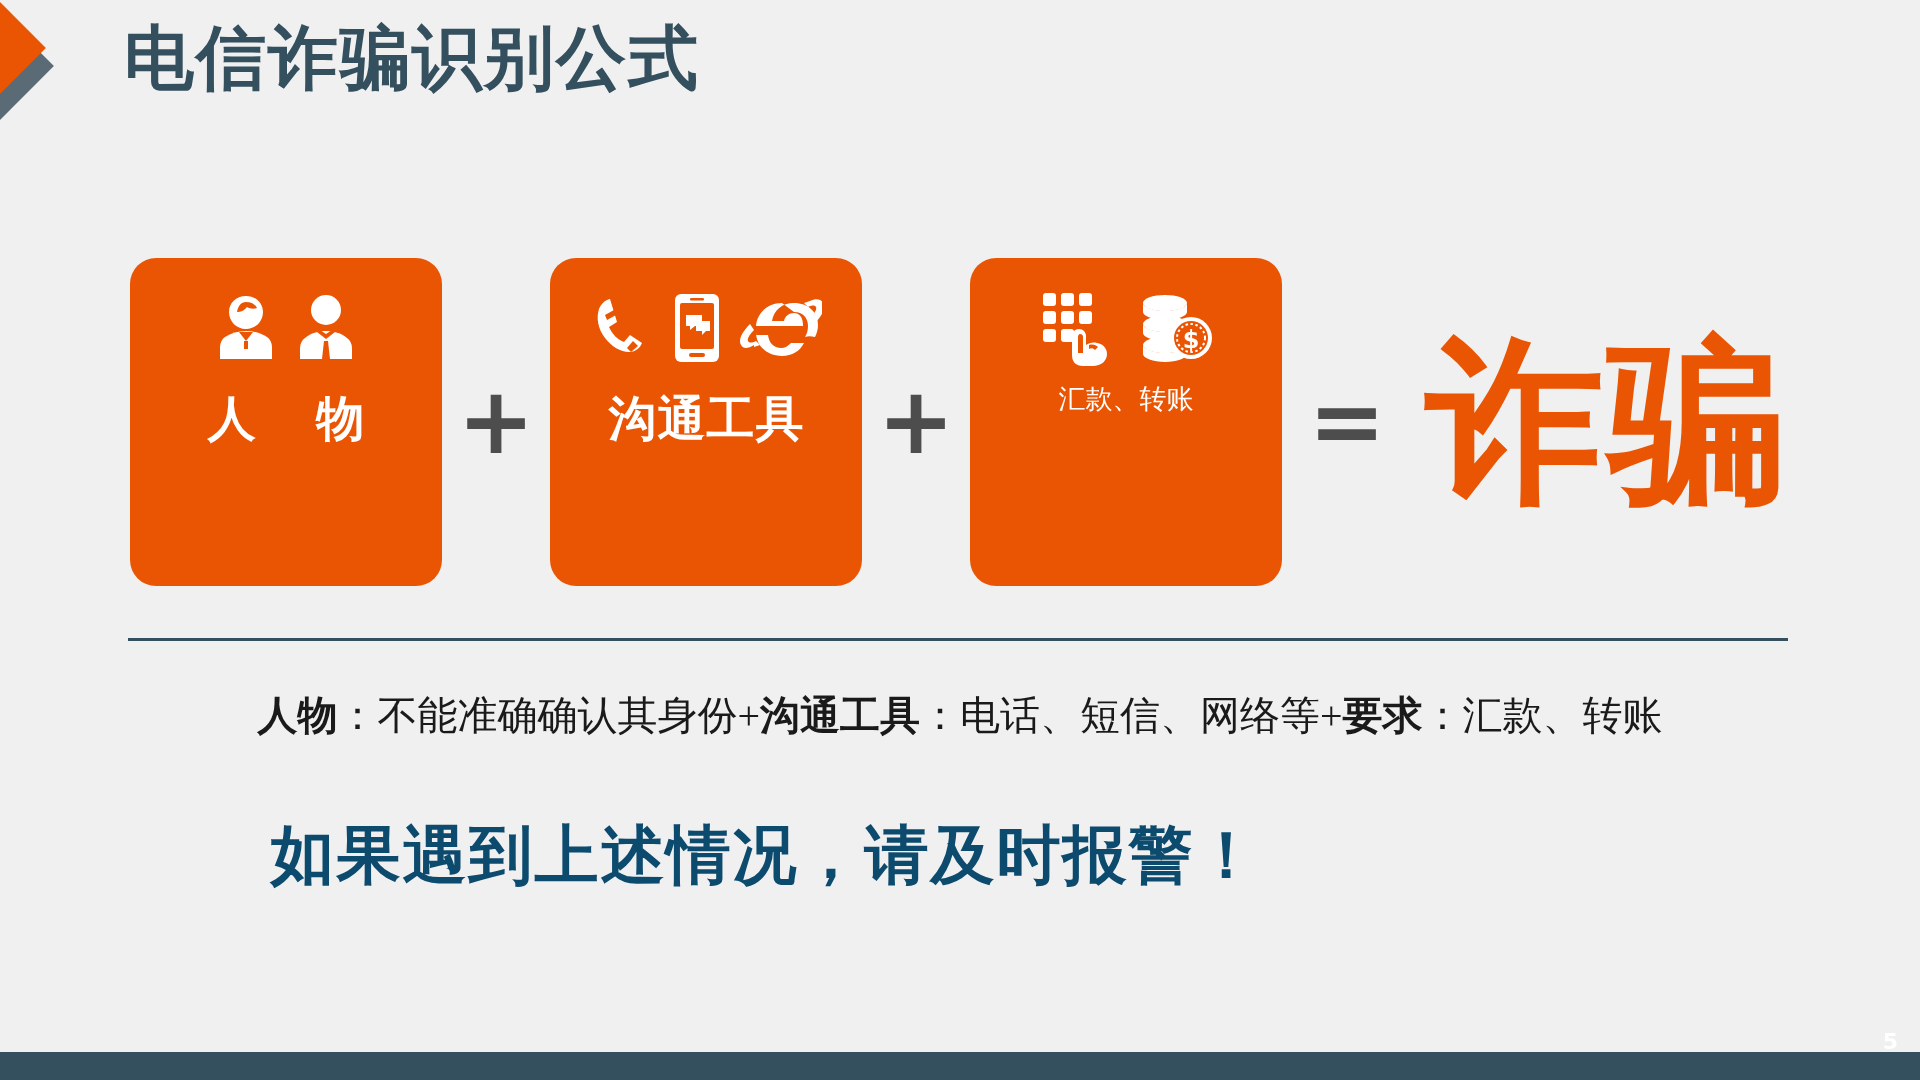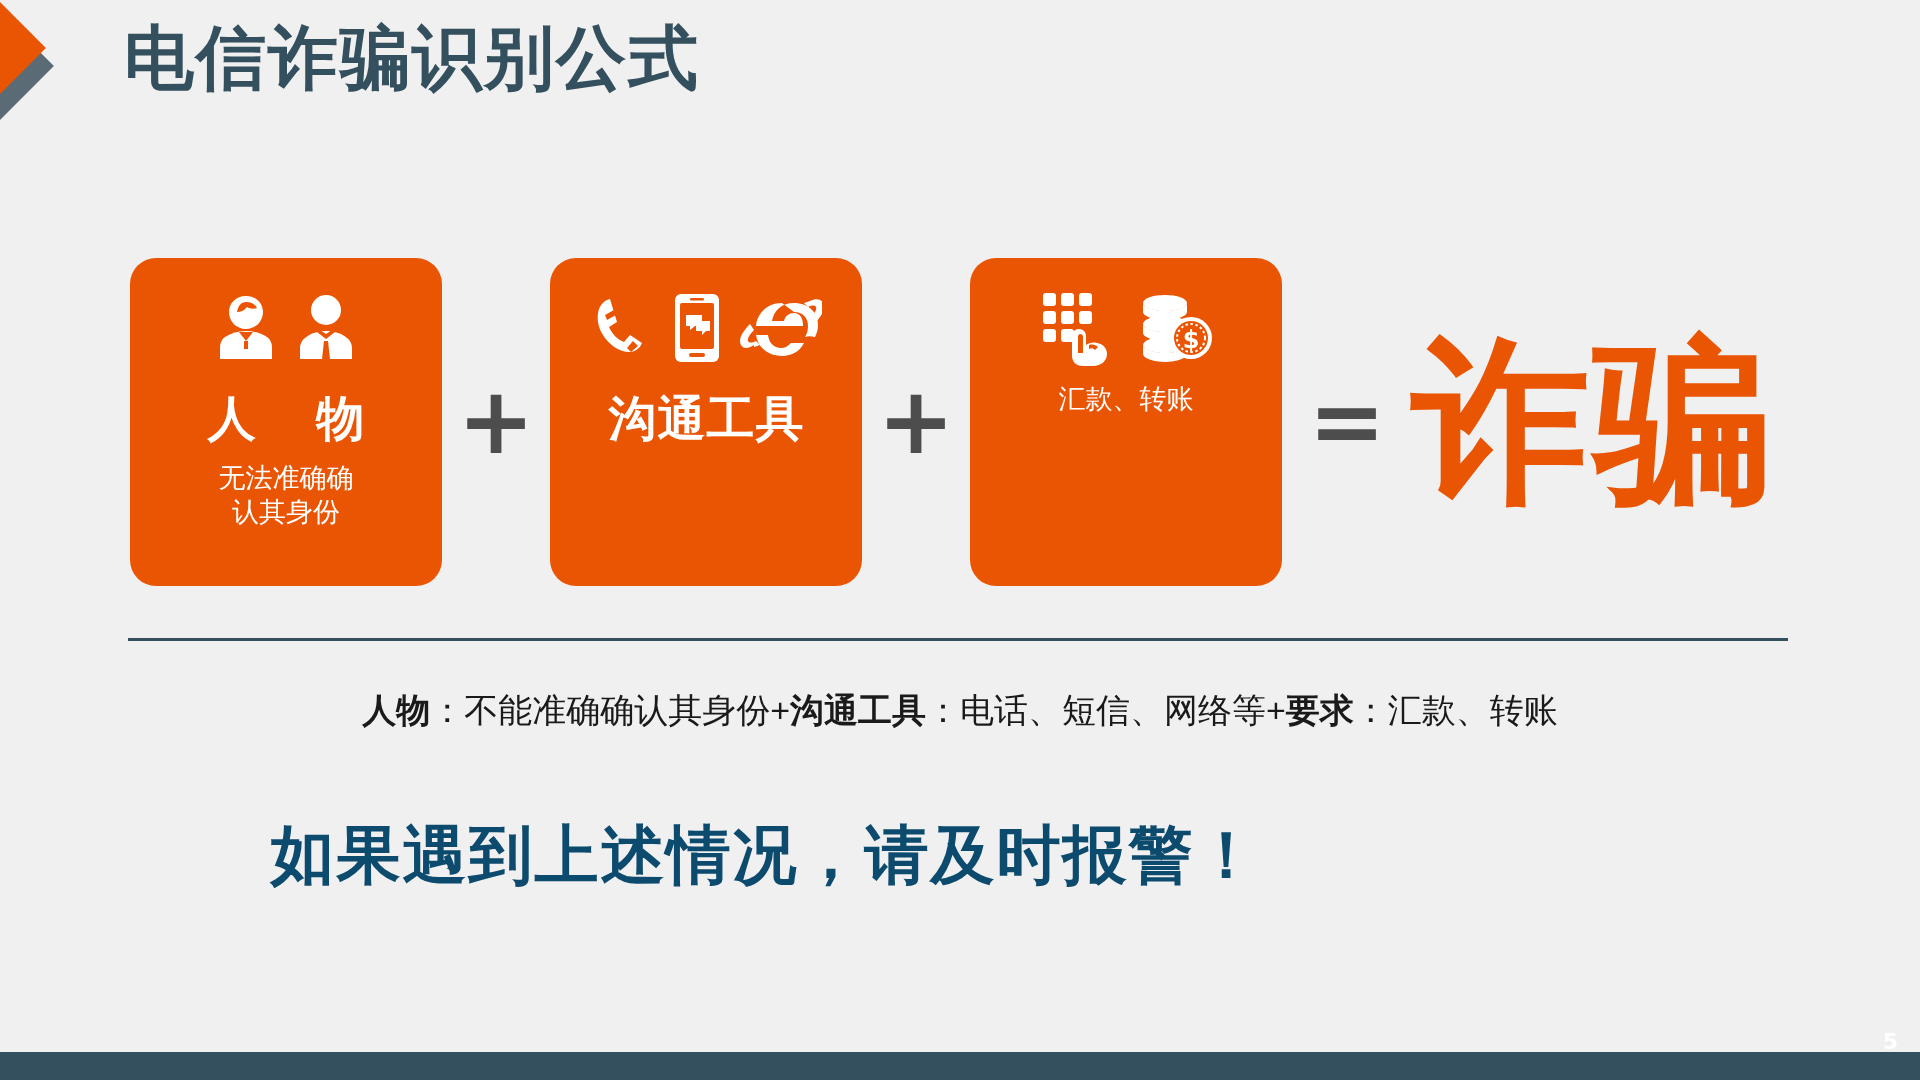--- a/index.html
+++ b/index.html
@@ -61,35 +61,35 @@
 
   .op {
     color:#4d4d4d; font-weight:bold; flex:none;
     font-family:"DejaVu Sans","Liberation Sans",sans-serif;
   }
   .op.plus { font-size:92px; width:108px; text-align:center; line-height:1; }
   .op.eq   { font-size:92px; width:130px; text-align:center; line-height:1; }
 
   #result-word {
     color:#ea5504; font-weight:bold; font-size:178px; line-height:1;
-    letter-spacing:4px; white-space:nowrap; flex:none; margin-left:0;
+    letter-spacing:4px; white-space:nowrap; flex:none; margin-left:14px;
     font-family:"DejaVu Sans","Liberation Sans",sans-serif;
   }
 
   
   #divider {
     position:absolute; left:128px; top:638px; width:1660px; height:3px;
     background:#34505e;
   }
 
   
   #formula-text {
     position:absolute; left:0; top:688px; width:1920px; text-align:center;
-    font-size:34px; color:#1a1a1a; white-space:nowrap;
-    font-family:Liberation Sans, sans-serif;
+    font-size:40px; color:#1a1a1a; white-space:nowrap;
+    font-family:Liberation Serif, serif;
   }
   #formula-text b { font-weight:bold; }
 
   
   #cta-text {
     position:absolute; left:0; top:812px; width:1531px; text-align:center;
     font-size:64px; font-weight:bold; color:#0c4a6e; letter-spacing:2px;
     white-space:nowrap;
     font-family:"DejaVu Sans","Liberation Sans",sans-serif;
   }
@@ -132,22 +132,20 @@
       <span>
         <svg width="62" height="74" viewBox="0 0 62 74">
           <circle fill="#fff" cx="31" cy="19" r="15"></circle>
           <path fill="#fff" d="M10 47c6-5 13-7 21-7s15 2 21 7c3 2 5 6 5 10v11H5V57c0-4 2-8 5-10z"></path>
           <path fill="#ea5504" d="M22 41l9 7 9-7-3-2-6 4-6-4-3 2z"></path>
           <path fill="#ea5504" d="M29 50h4l2 18h-8l2-18z"></path>
         </svg>
       </span>
     </div>
     <div class="ctitle">人 物</div>
-    <div class="csub">无法准确确
-认其身份</div>
   </div>
 
   <div class="op plus">+</div>
 
   <div class="fcard">
     <div class="icons">
       <span>
         <svg width="64" height="70" viewBox="0 0 64 70">
           <path fill="#fff" d="M20 6c-5 1-9 5-11 10-3 9-1 20 6 29s17 15 26 14c5-1 9-4 11-9l-12-8-6 7c-6-2-12-8-15-15l8-5L20 6z"></path>
           <path fill="#ea5504" d="M24 17l-9 5 2 5 9-5-2-5z"></path>

